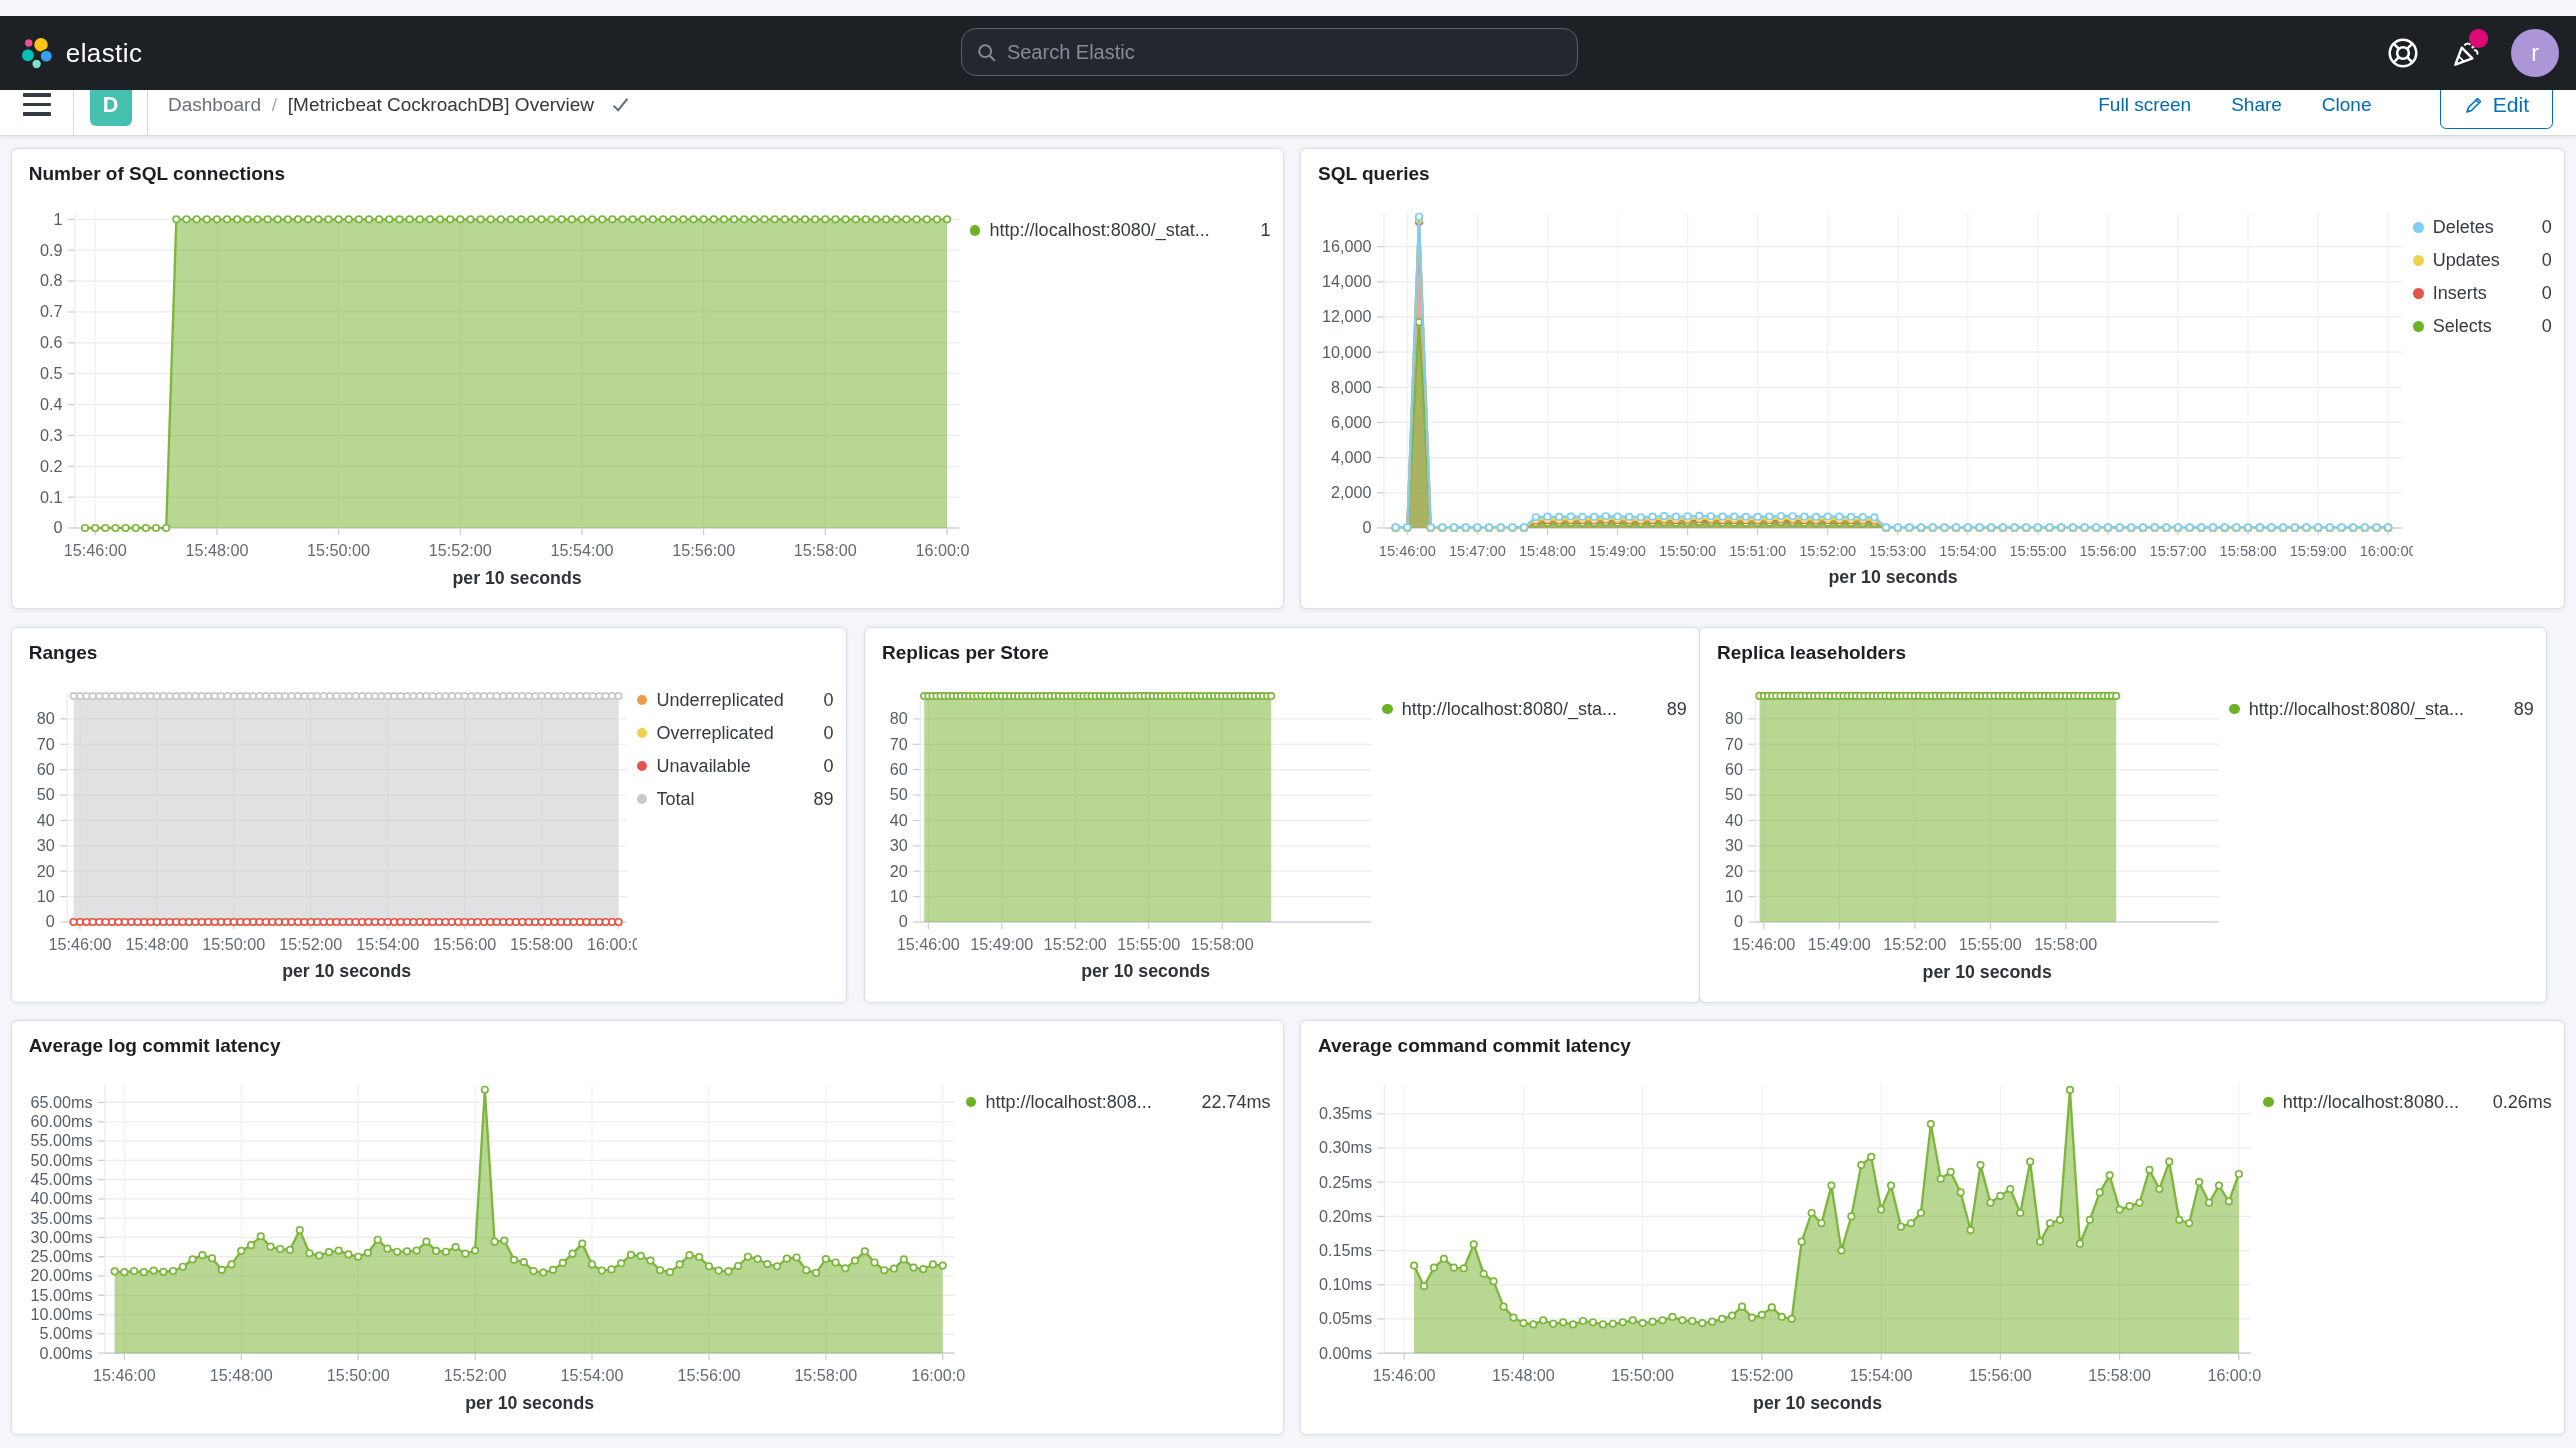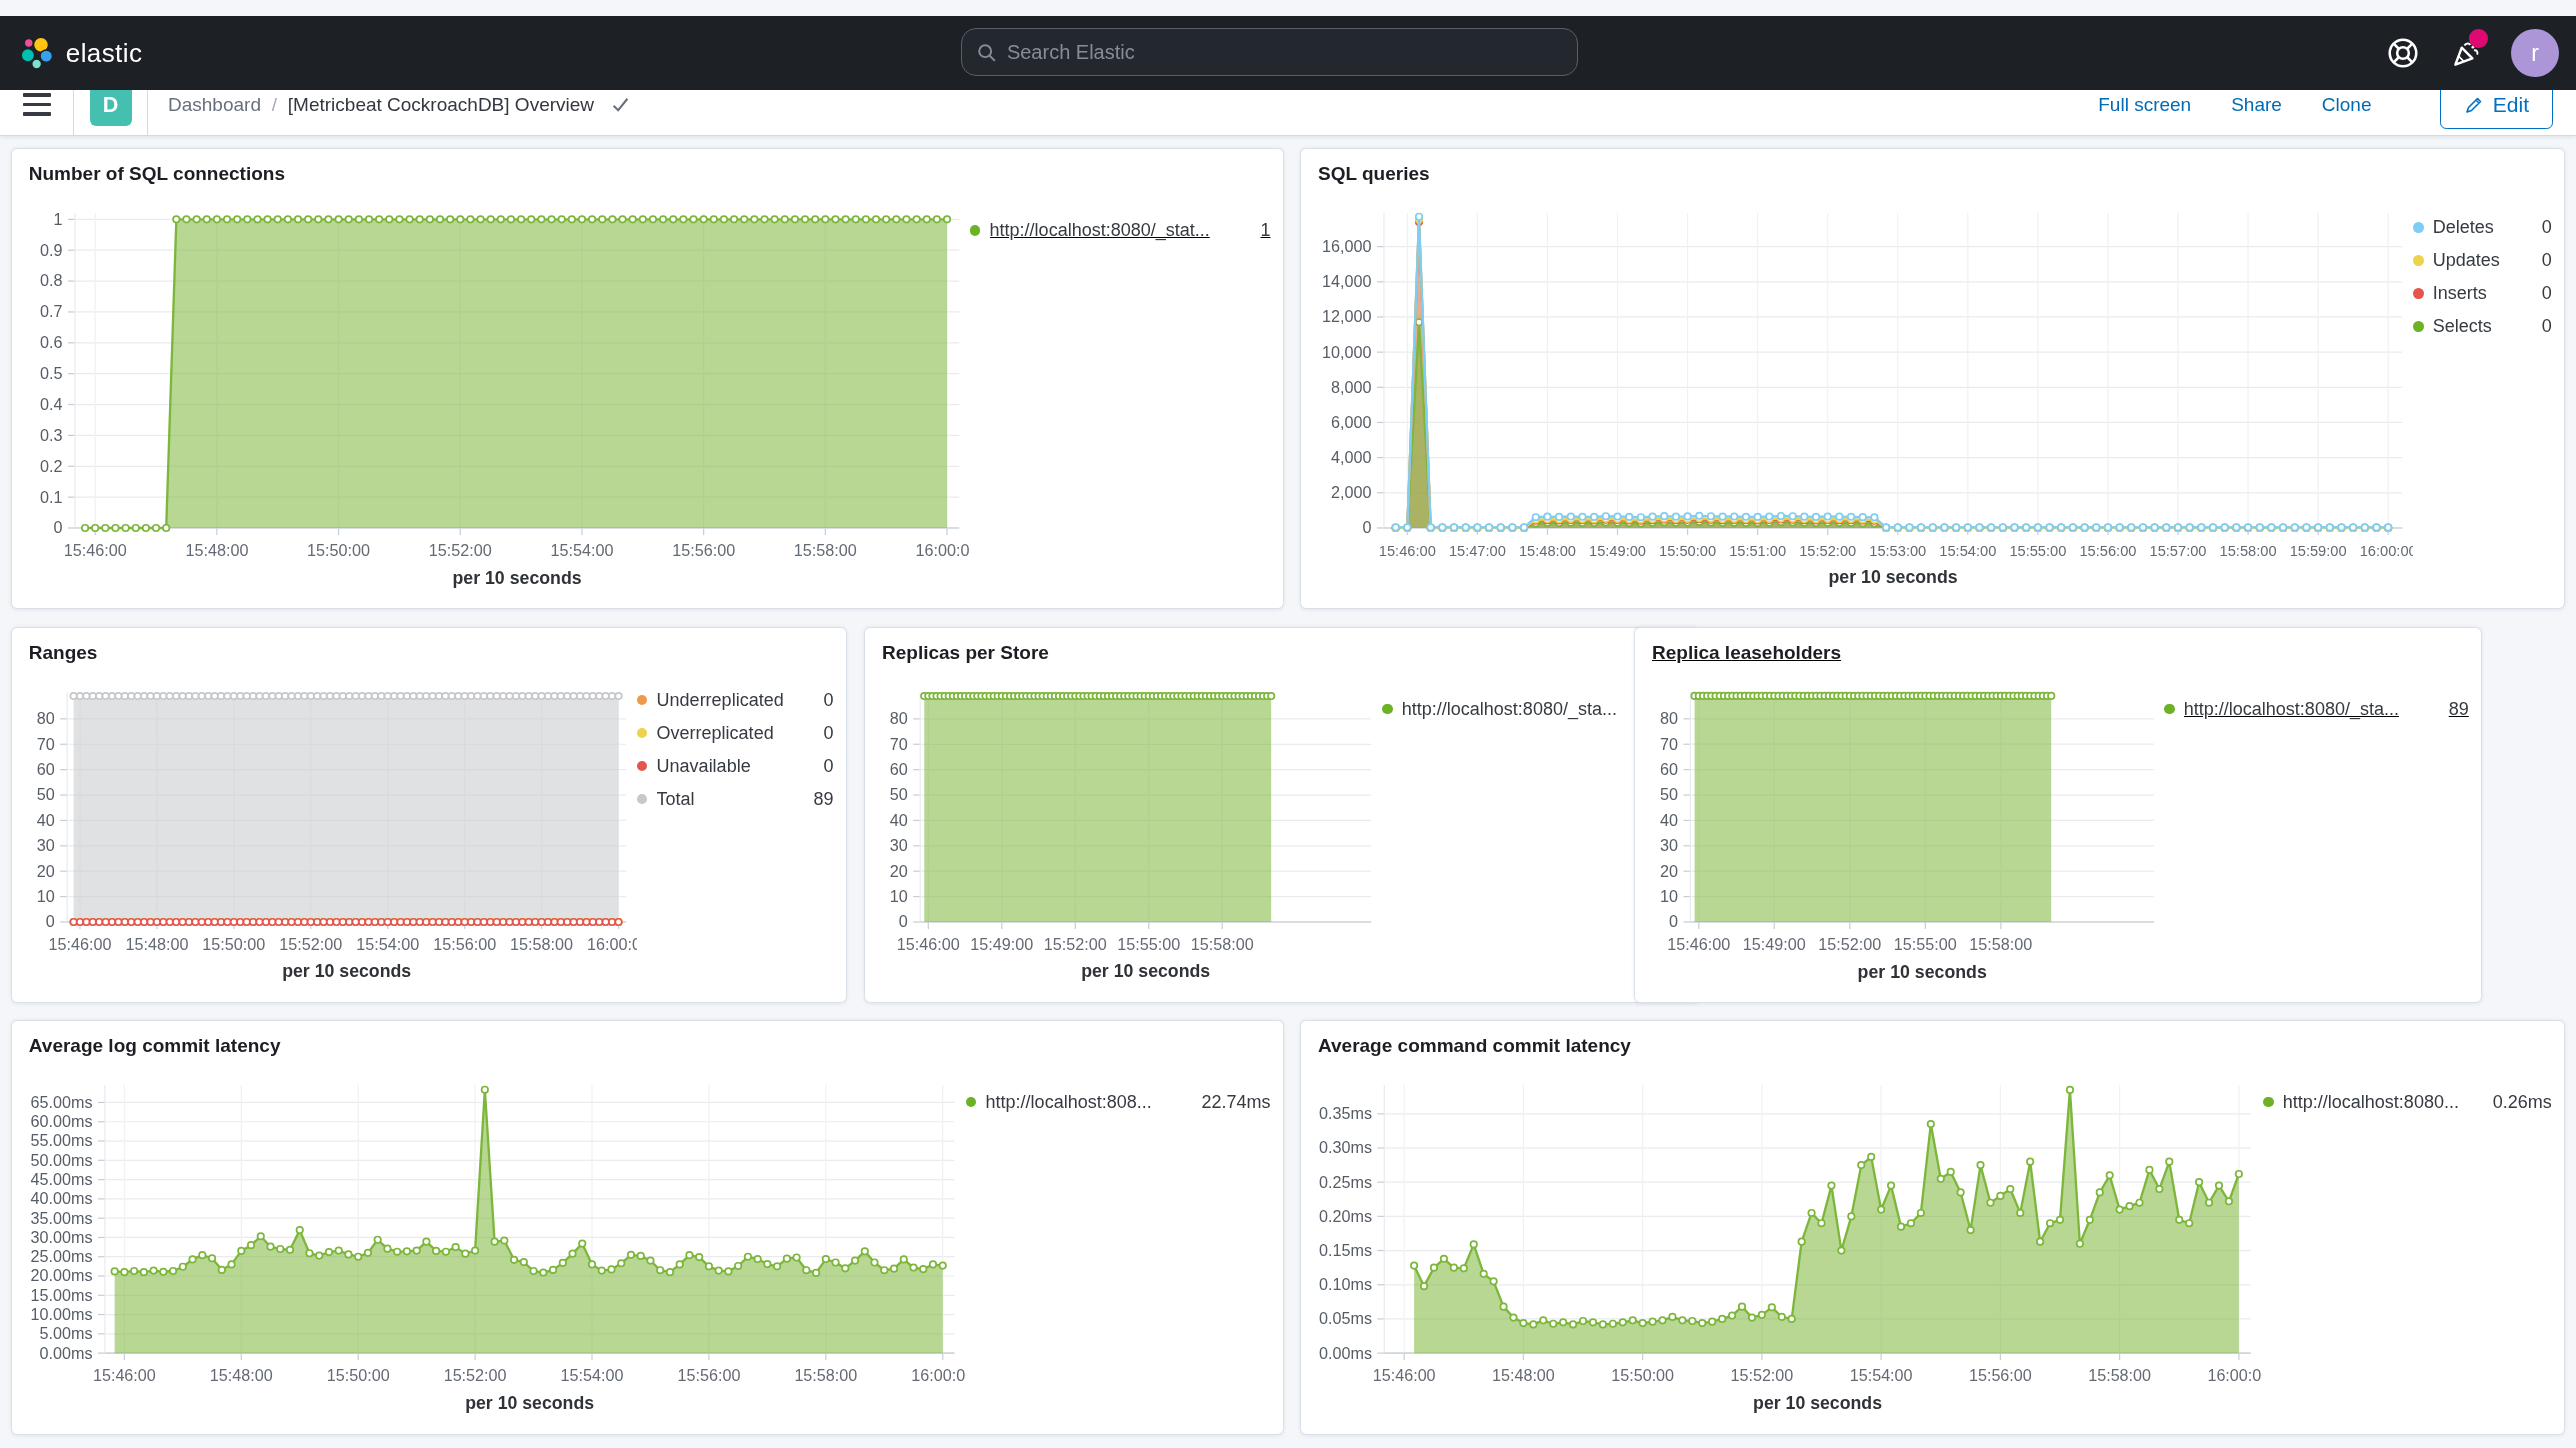--- a/index.html
+++ b/index.html
@@ -273,21 +273,21 @@
             <circle cx="1117.3761467889908" cy="38.000000000000014" r="4.2" fill="#FFFFFF" stroke="#7CB63A" stroke-width="2.2"></circle>
             <circle cx="1130.5183486238532" cy="38.000000000000014" r="4.2" fill="#FFFFFF" stroke="#7CB63A" stroke-width="2.2"></circle>
             <circle cx="1143.6605504587155" cy="38.000000000000014" r="4.2" fill="#FFFFFF" stroke="#7CB63A" stroke-width="2.2"></circle>
             <circle cx="1156.802752293578" cy="38.000000000000014" r="4.2" fill="#FFFFFF" stroke="#7CB63A" stroke-width="2.2"></circle>
             <circle cx="1169.9449541284403" cy="38.000000000000014" r="4.2" fill="#FFFFFF" stroke="#7CB63A" stroke-width="2.2"></circle>
             <circle cx="1183.0871559633028" cy="38.000000000000014" r="4.2" fill="#FFFFFF" stroke="#7CB63A" stroke-width="2.2"></circle>
             <circle cx="1196.2293577981652" cy="38.000000000000014" r="4.2" fill="#FFFFFF" stroke="#7CB63A" stroke-width="2.2"></circle>
             <text x="639" y="510" text-anchor="middle" font-size="23" font-weight="bold" fill="#2F3338">per 10 seconds</text>
           </svg>
         </div>
-        <div class="legend" style="width: 301px; padding-top: 29px; gap: 10.8px; text-decoration: underline;">
+        <div class="legend" style="width: 301px; padding-top: 29px; gap: 10.8px;">
           <div class="legend-item">
             <span class="legend-dot" style="background: rgb(109, 178, 36);"></span>
             <span class="legend-label">http://localhost:8080/_stat...</span>
             <span class="legend-value">1</span>
           </div>
         </div>
       </div>
   </div>
   <div class="panel" style="left:1300px; top:12.3px; width:1265px; height:461px;">
     <div class="panel-title">SQL queries</div>
@@ -1323,21 +1323,21 @@
         </div>
         <div class="legend" style="width: 305px; padding-top: 29px; gap: 10.8px;">
           <div class="legend-item">
             <span class="legend-dot" style="background: rgb(109, 178, 36);"></span>
             <span class="legend-label">http://localhost:8080/_sta...</span>
             <span class="legend-value">89</span>
           </div>
         </div>
       </div>
   </div>
-  <div class="panel" style="left:1634px; top:491px; width:848px; height:376px;text-decoration:underline;">
+  <div class="panel" style="left:1699px; top:491px; width:848px; height:376px;">
     <div class="panel-title">Replica leaseholders</div>
     <div class="chart-row">
         <div class="plot">
           <svg width="518" height="324" viewBox="0 0 671 420">
             <line x1="56" y1="328" x2="657" y2="328" stroke="#E9EBEF" stroke-width="1.6"></line>
             <line x1="47" y1="328" x2="56" y2="328" stroke="#C8CED6" stroke-width="1.6"></line>
             <text x="40" y="335" text-anchor="end" font-size="21" fill="#575D66">0</text>
             <line x1="56" y1="295.0718232044199" x2="657" y2="295.0718232044199" stroke="#E9EBEF" stroke-width="1.6"></line>
             <line x1="47" y1="295.0718232044199" x2="56" y2="295.0718232044199" stroke="#C8CED6" stroke-width="1.6"></line>
             <text x="40" y="302.0718232044199" text-anchor="end" font-size="21" fill="#575D66">10</text>

